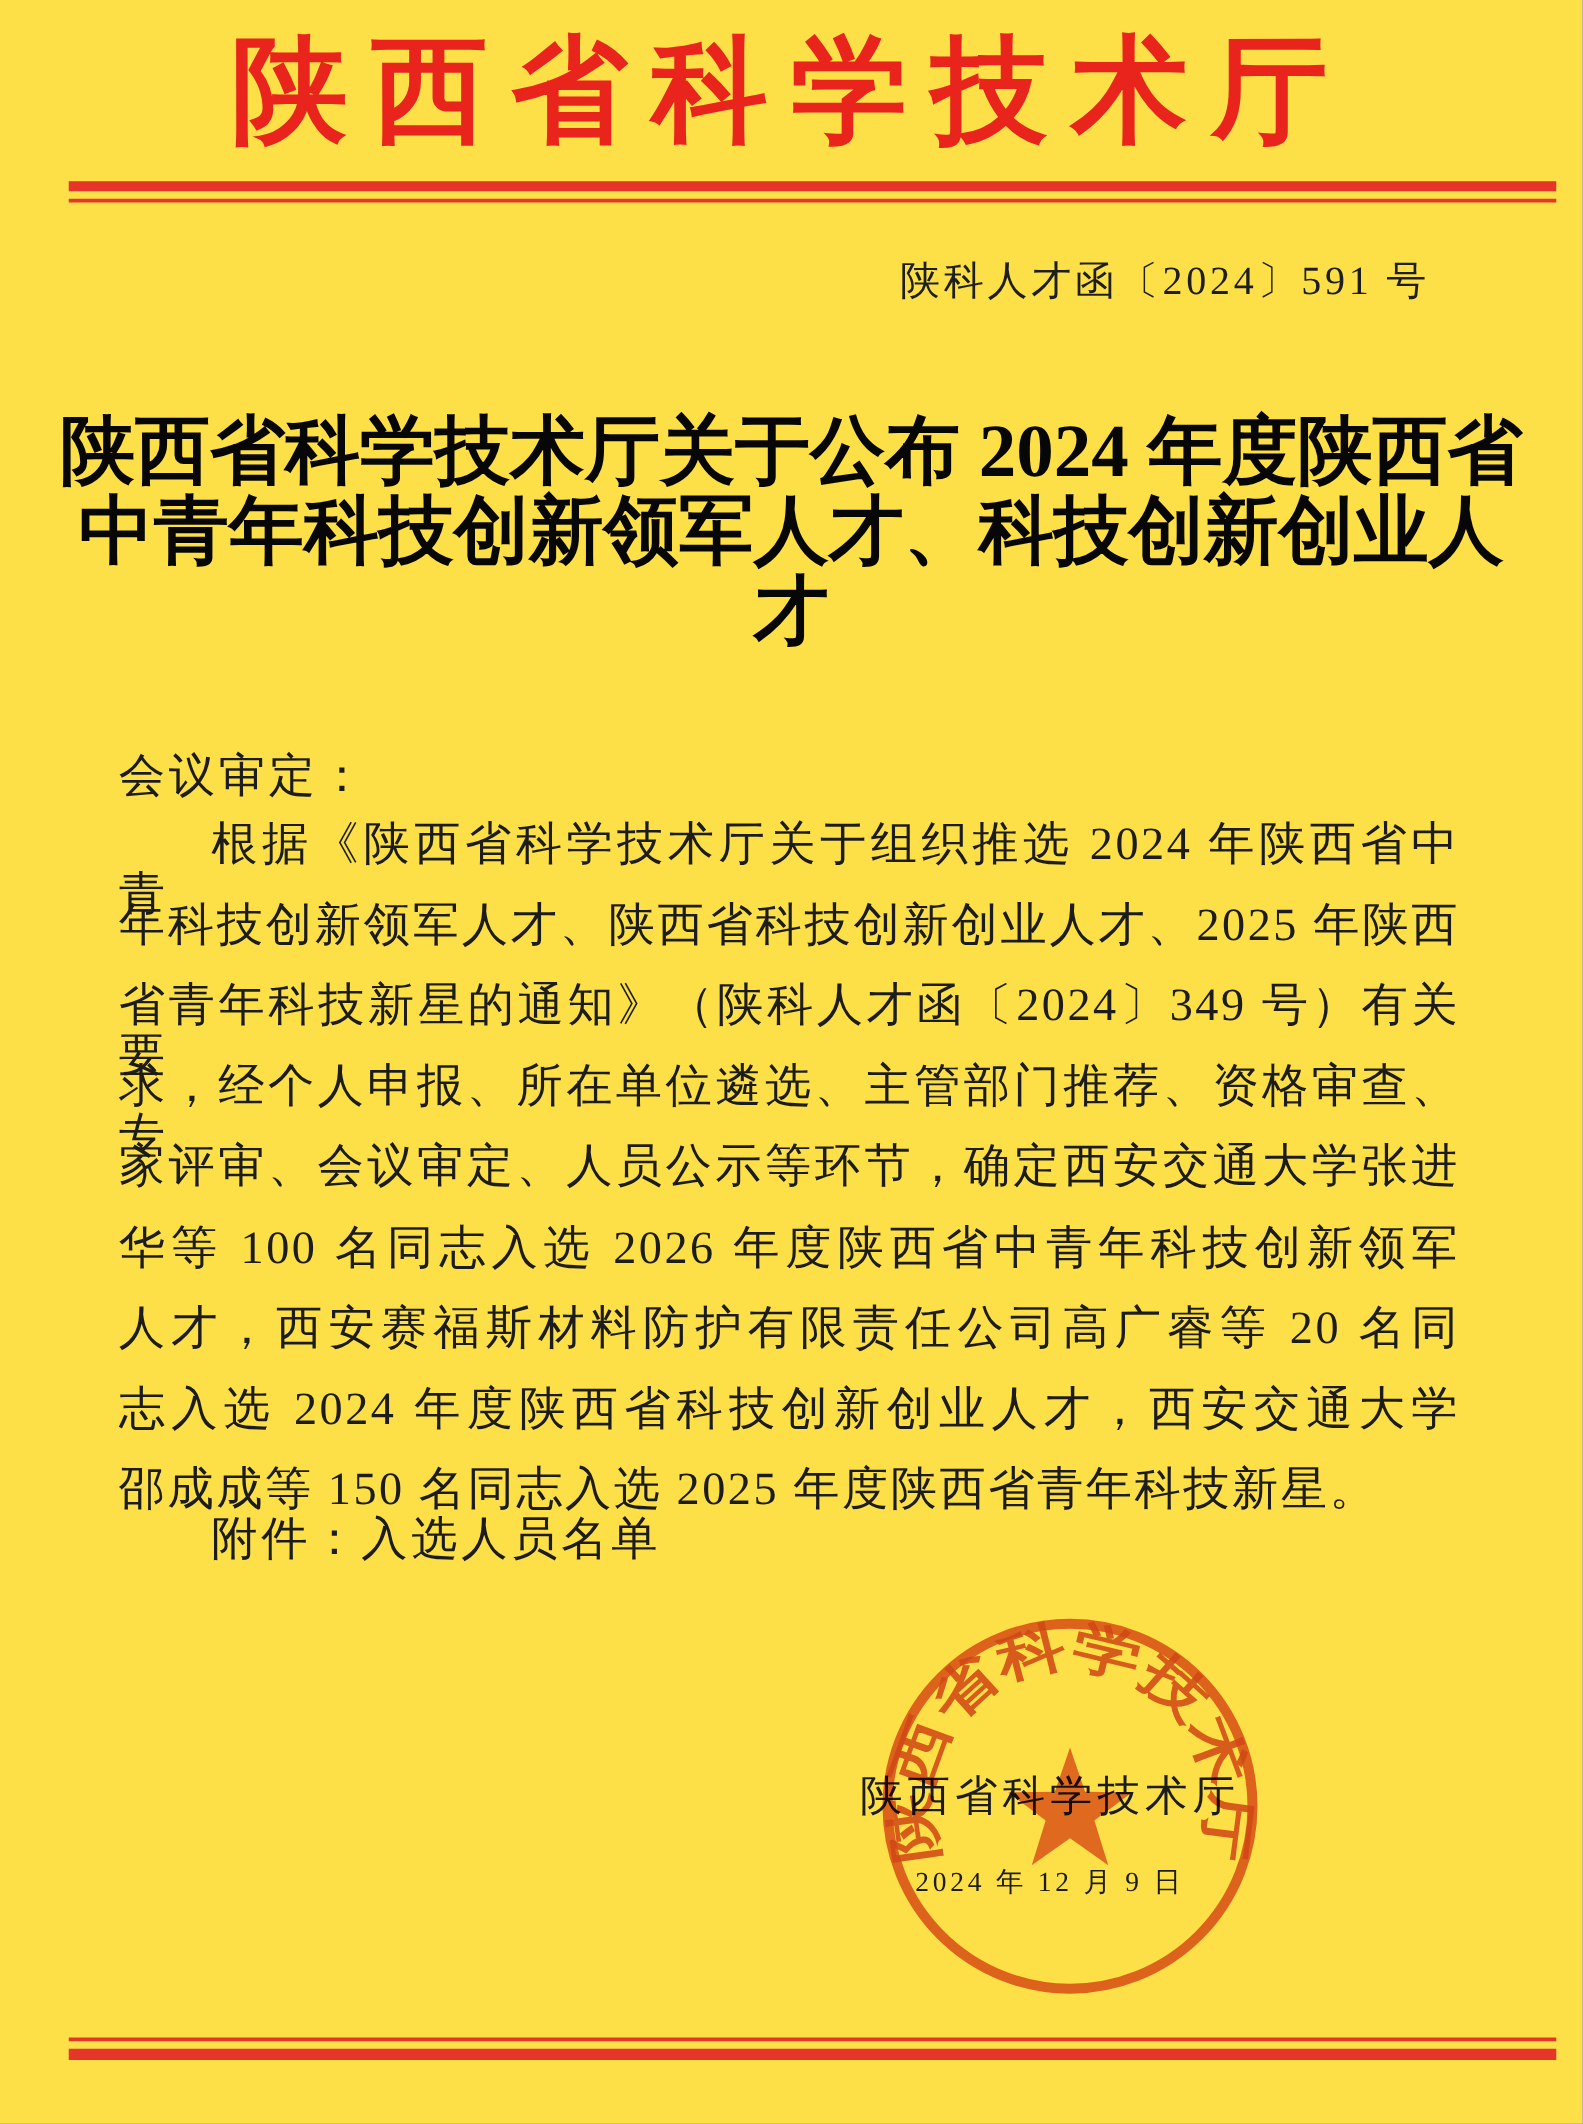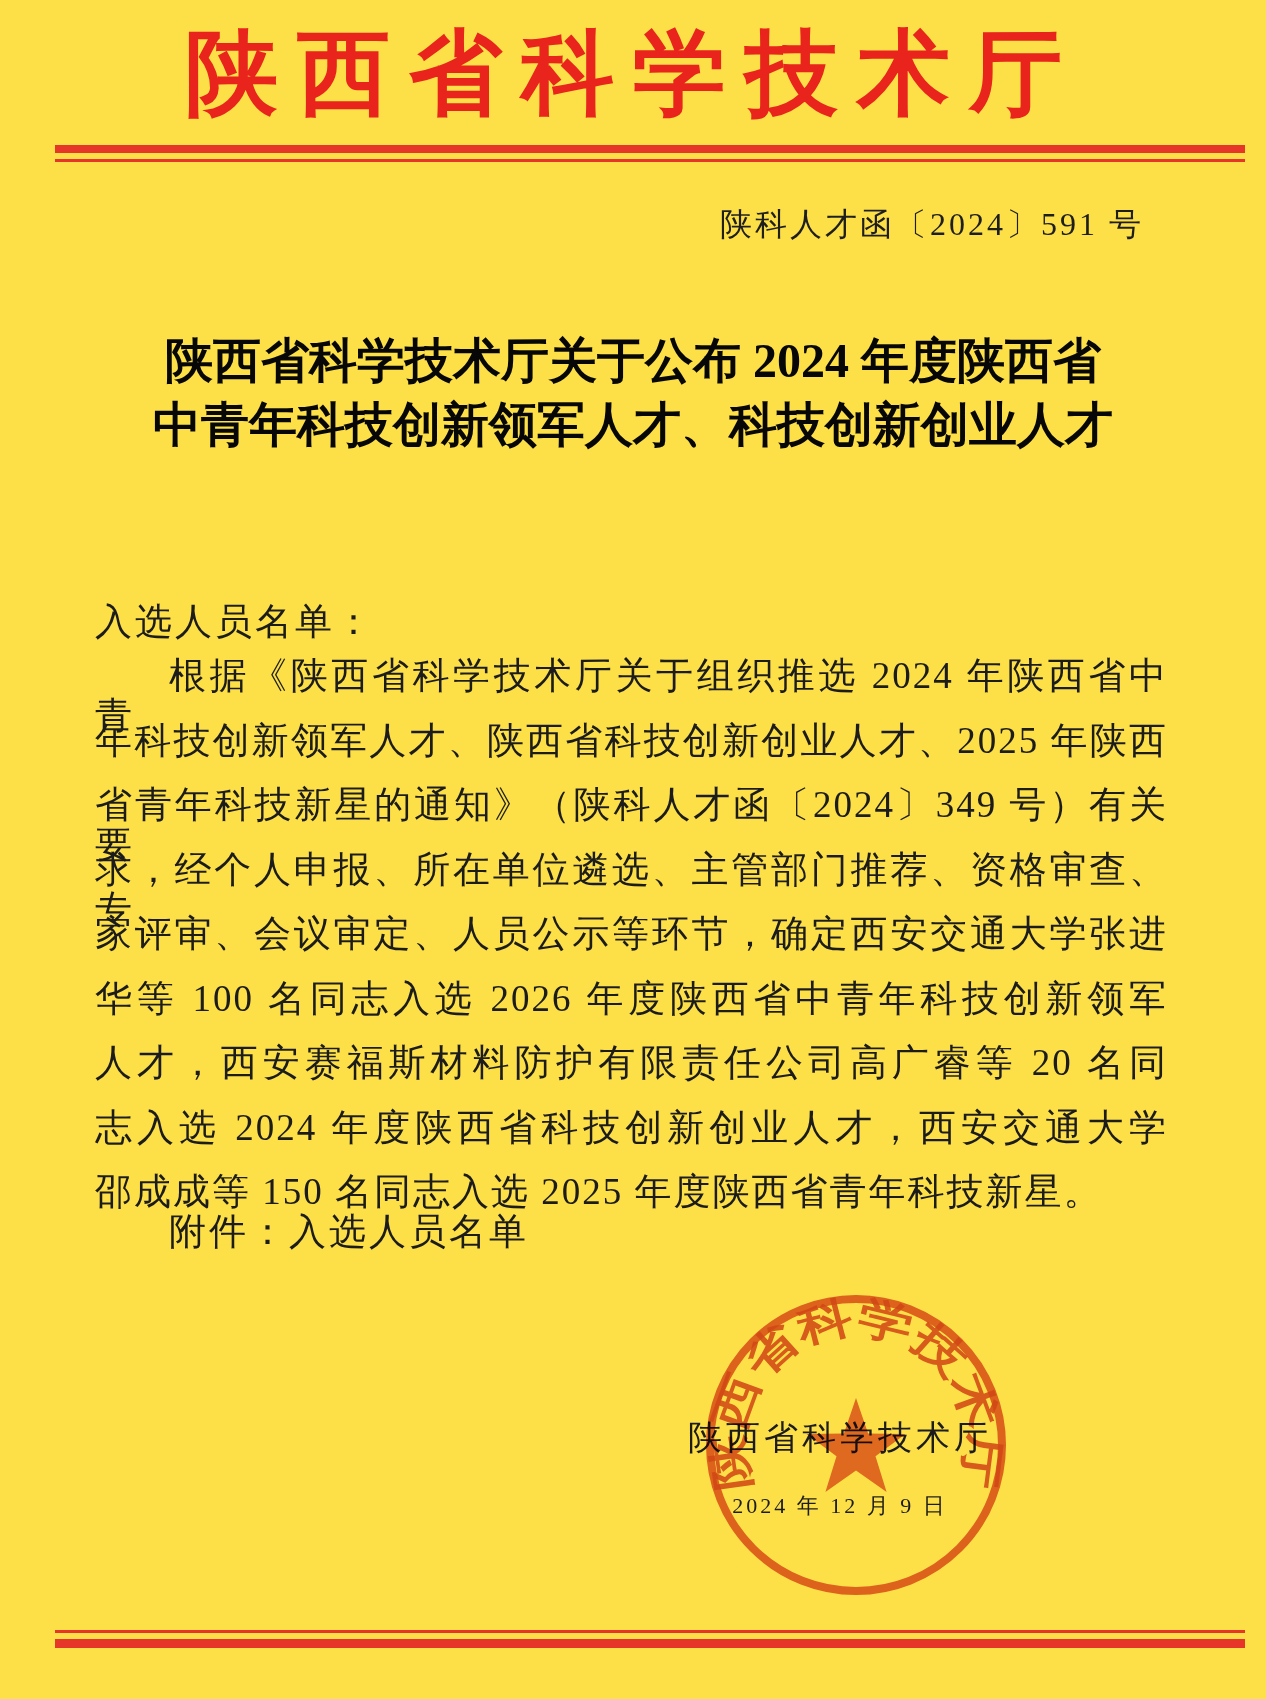--- a/index.html
+++ b/index.html
@@ -31,21 +31,21 @@
   .doc-number {
     position:absolute; top:203px; right:122px;
     font-size:32px; color:#1e1e1e;
     letter-spacing:3px; white-space:nowrap;
   }
 
   
   .doc-title {
     position:absolute; top:329px; left:40px; right:40px;
     text-align:center;
-    font-size:48px; font-weight:bold; color:#070707;
+    font-size:60px; font-weight:bold; color:#070707;
     line-height:64px;
   }
 
   
   .salutation {
     position:absolute; top:600px; left:95px;
     font-size:37px; color:#1c1c1c;
     line-height:44px; letter-spacing:3px;
   }
   .paragraph {
@@ -91,21 +91,21 @@
   <div class="rule rule-thick-top"></div>
   <div class="rule rule-thin-top"></div>
 
   <div class="doc-number">陕科人才函〔2024〕591 号</div>
 
   <div class="doc-title">
     <div>陕西省科学技术厅关于公布 2024 年度陕西省</div>
     <div>中青年科技创新领军人才、科技创新创业人才</div>
   </div>
 
-  <div class="salutation">入选人员名单：</div>
+  <div class="salutation">会议审定：</div>
 
   <div class="paragraph">
     <div class="body-line indent stretch">根据《陕西省科学技术厅关于组织推选 2024 年陕西省中青</div>
     <div class="body-line stretch">年科技创新领军人才、陕西省科技创新创业人才、2025 年陕西</div>
     <div class="body-line stretch">省青年科技新星的通知》（陕科人才函〔2024〕349 号）有关要</div>
     <div class="body-line stretch">求，经个人申报、所在单位遴选、主管部门推荐、资格审查、专</div>
     <div class="body-line stretch">家评审、会议审定、人员公示等环节，确定西安交通大学张进</div>
     <div class="body-line stretch">华等 100 名同志入选 2026 年度陕西省中青年科技创新领军</div>
     <div class="body-line stretch">人才，西安赛福斯材料防护有限责任公司高广睿等 20 名同</div>
     <div class="body-line stretch">志入选 2024 年度陕西省科技创新创业人才，西安交通大学</div>

